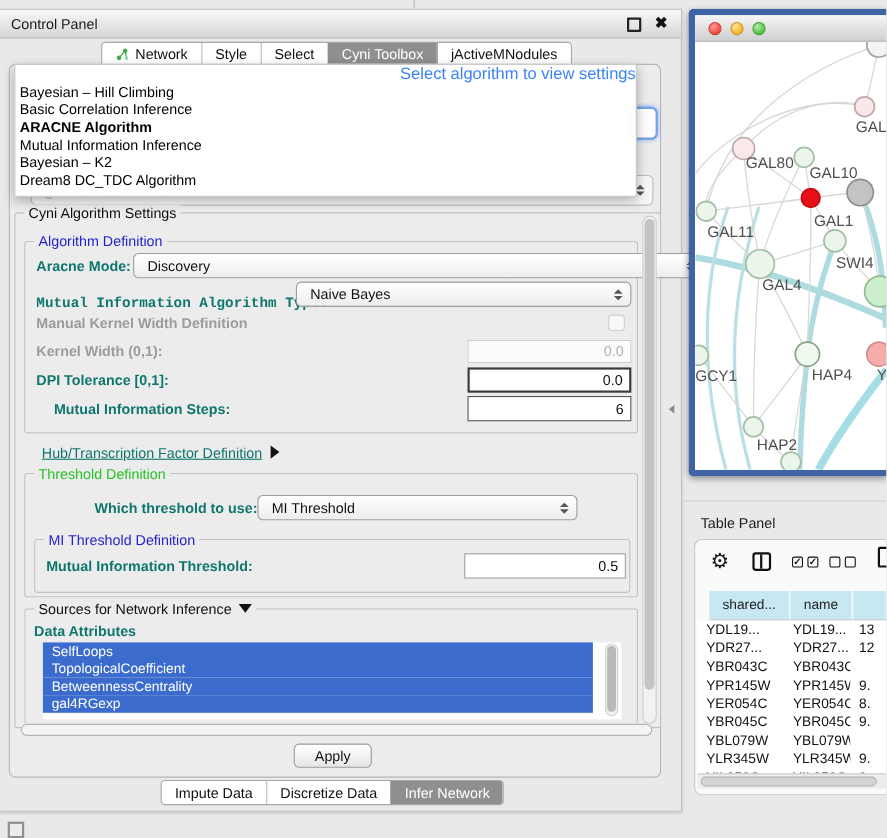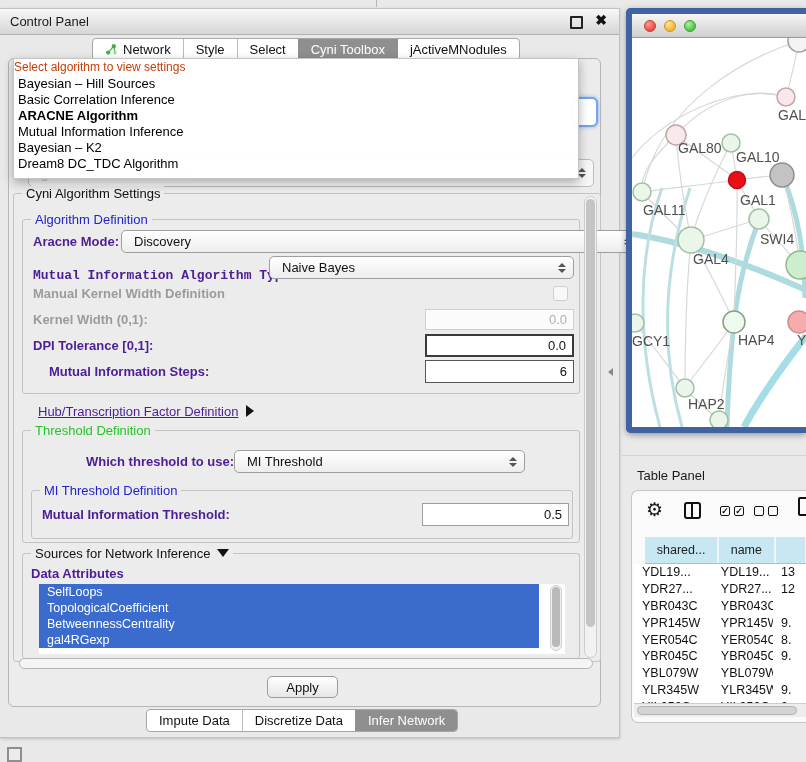--- a/index.html
+++ b/index.html
@@ -36,37 +36,37 @@
   .combo .spin i{display:block;width:0;height:0;border-left:4px solid transparent;border-right:4px solid transparent;}
   .combo .spin i.up{border-bottom:4px solid #555;}
   .combo .spin i.dn{border-top:4px solid #555;}
   #bg-combo{left:28px;top:150px;width:566px;height:28px;color:#b9b9b9;background:#f6f6f6;border-color:#bdbdbd;}
   #focus-combo{left:572px;top:88px;width:26px;height:30px;background:#fff;border:2px solid #76a3e8;
     border-radius:6px;box-shadow:0 0 4px #86b0ef;box-sizing:border-box;}
 
   
   #algo-popup{left:13px;top:49px;width:566px;height:121px;background:rgba(255,255,255,.97);
     border:1px solid #c4c4c4;box-shadow:0 4px 10px rgba(0,0,0,.3);box-sizing:border-box;z-index:30;}
-  #algo-popup .ph{font-size:12px;color:#c2410c;text-align:left;height:17px;line-height:17px;}
+  #algo-popup .ph{font-size:15px;color:#3b82f6;text-align:right;height:17px;line-height:17px;}
   #algo-popup .dd-item{font-size:13px;color:#000;height:16px;line-height:16px;padding-left:4px;white-space:nowrap;}
   #algo-popup .dd-item.bold{font-weight:bold;}
 
   
   .group{position:absolute;border:1px solid #c3c3c3;border-radius:3px;box-sizing:border-box;}
   .group>.legend{position:absolute;top:-8px;left:8px;background:#ececec;padding:0 4px;font-size:13px;color:#111;white-space:nowrap;}
   .legend.blue{color:#2323cc;}
   .legend.green{color:#27c427;}
 
   #settings-group{left:13px;top:184px;width:588px;height:469px;}
   #algdef-group{left:8px;top:25px;width:558px;height:175px;}
   #threshold-group{left:8px;top:236px;width:558px;height:113px;}
   #mithr-group{left:8px;top:59px;width:542px;height:49px;}
   #sources-group{left:8px;top:359px;width:558px;height:105px;border-bottom:0;}
 
-  .lbl{position:absolute;font-size:13px;color:#4c1d95;white-space:nowrap;}
+  .lbl{position:absolute;font-size:13px;color:#0f766e;white-space:nowrap;}
   .lbl.b{font-weight:bold;}
   .lbl.dis{color:#9b9b9b;font-weight:bold;}
   .field{position:absolute;background:#fff;box-sizing:border-box;font-size:13px;color:#111;
     text-align:right;padding:0 6px;display:flex;align-items:center;justify-content:flex-end;}
   .field.dis{border:1px solid #cfcfcf;background:#fbfbfb;color:#b0b0b0;}
   .field.focus{border:2px solid #3a3a3a;}
   .field.plain{border:1px solid #555;}
   .checkbox{position:absolute;width:15px;height:15px;border:1px solid #cfcfcf;border-radius:3px;background:#f8f8f8;box-sizing:border-box;}
 
   .tri-right{display:inline-block;width:0;height:0;border-top:6px solid transparent;border-bottom:6px solid transparent;
@@ -177,21 +177,21 @@
       <span>gal-filtered sif default node</span>
       <span class="spin">
           <i class="up"></i>
           <i class="dn"></i>
         </span>
     </div>
 
     <div class="abs" id="algo-popup">
       <div class="ph">Select algorithm to view settings</div>
       <div id="dd-list">
-          <div class="dd-item">Bayesian – Hill Sources</div>
+          <div class="dd-item">Bayesian – Hill Climbing</div>
           <div class="dd-item">Basic Correlation Inference</div>
           <div class="dd-item bold">ARACNE Algorithm</div>
           <div class="dd-item">Mutual Information Inference</div>
           <div class="dd-item">Bayesian – K2</div>
           <div class="dd-item">Dream8 DC_TDC Algorithm</div>
         </div>
     </div>
 
     <div class="group" id="settings-group">
       <span class="legend">Cyni Algorithm Settings</span>

